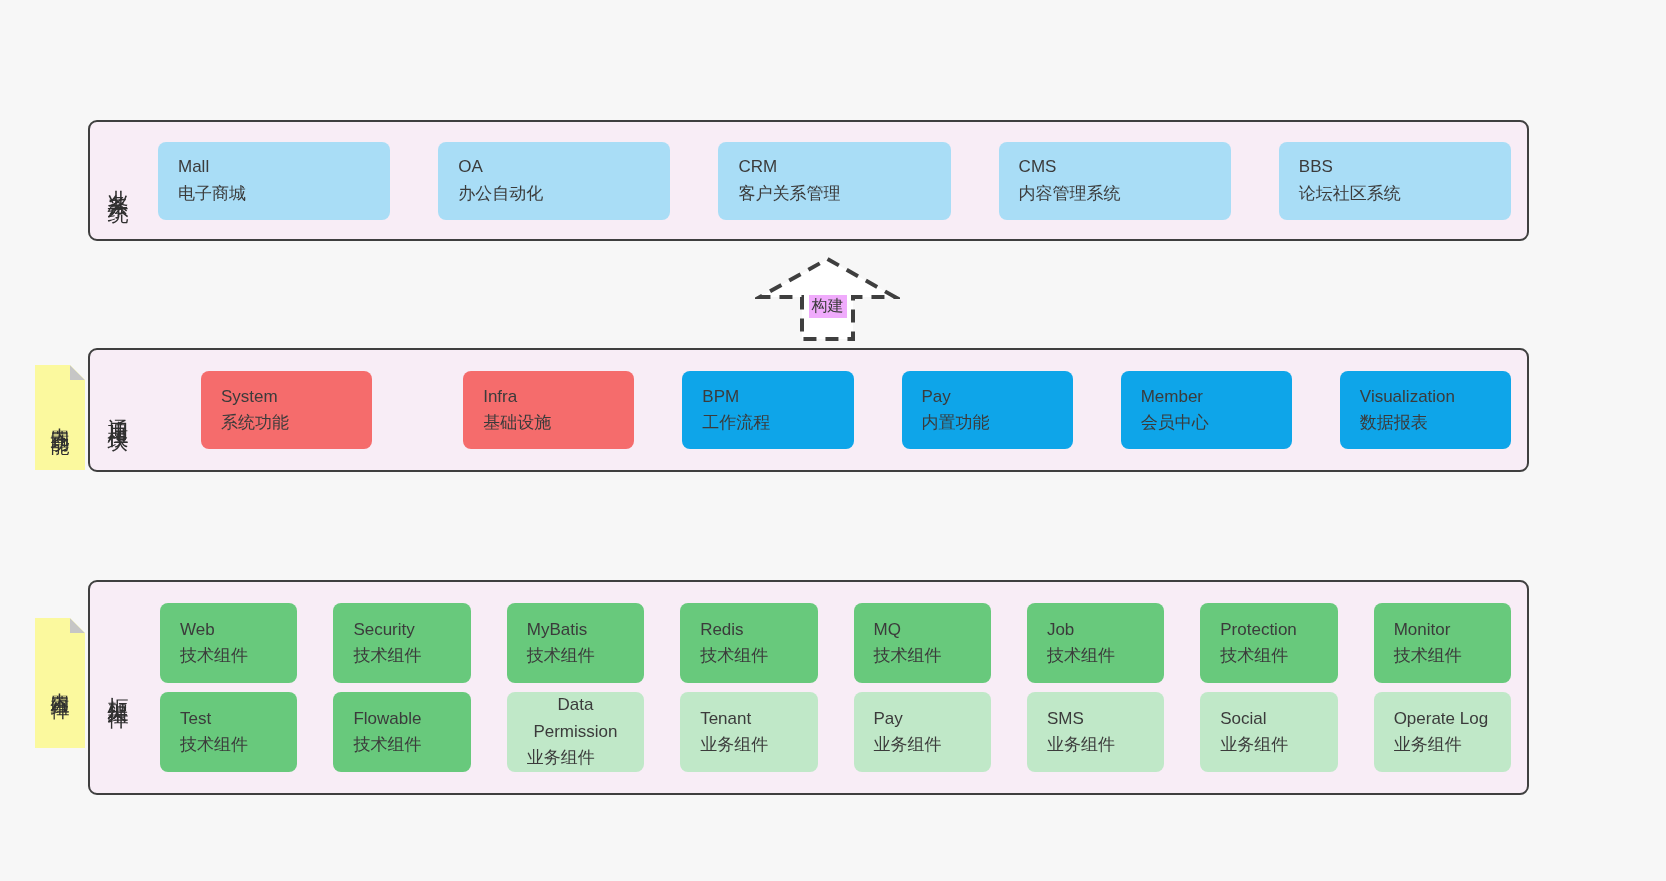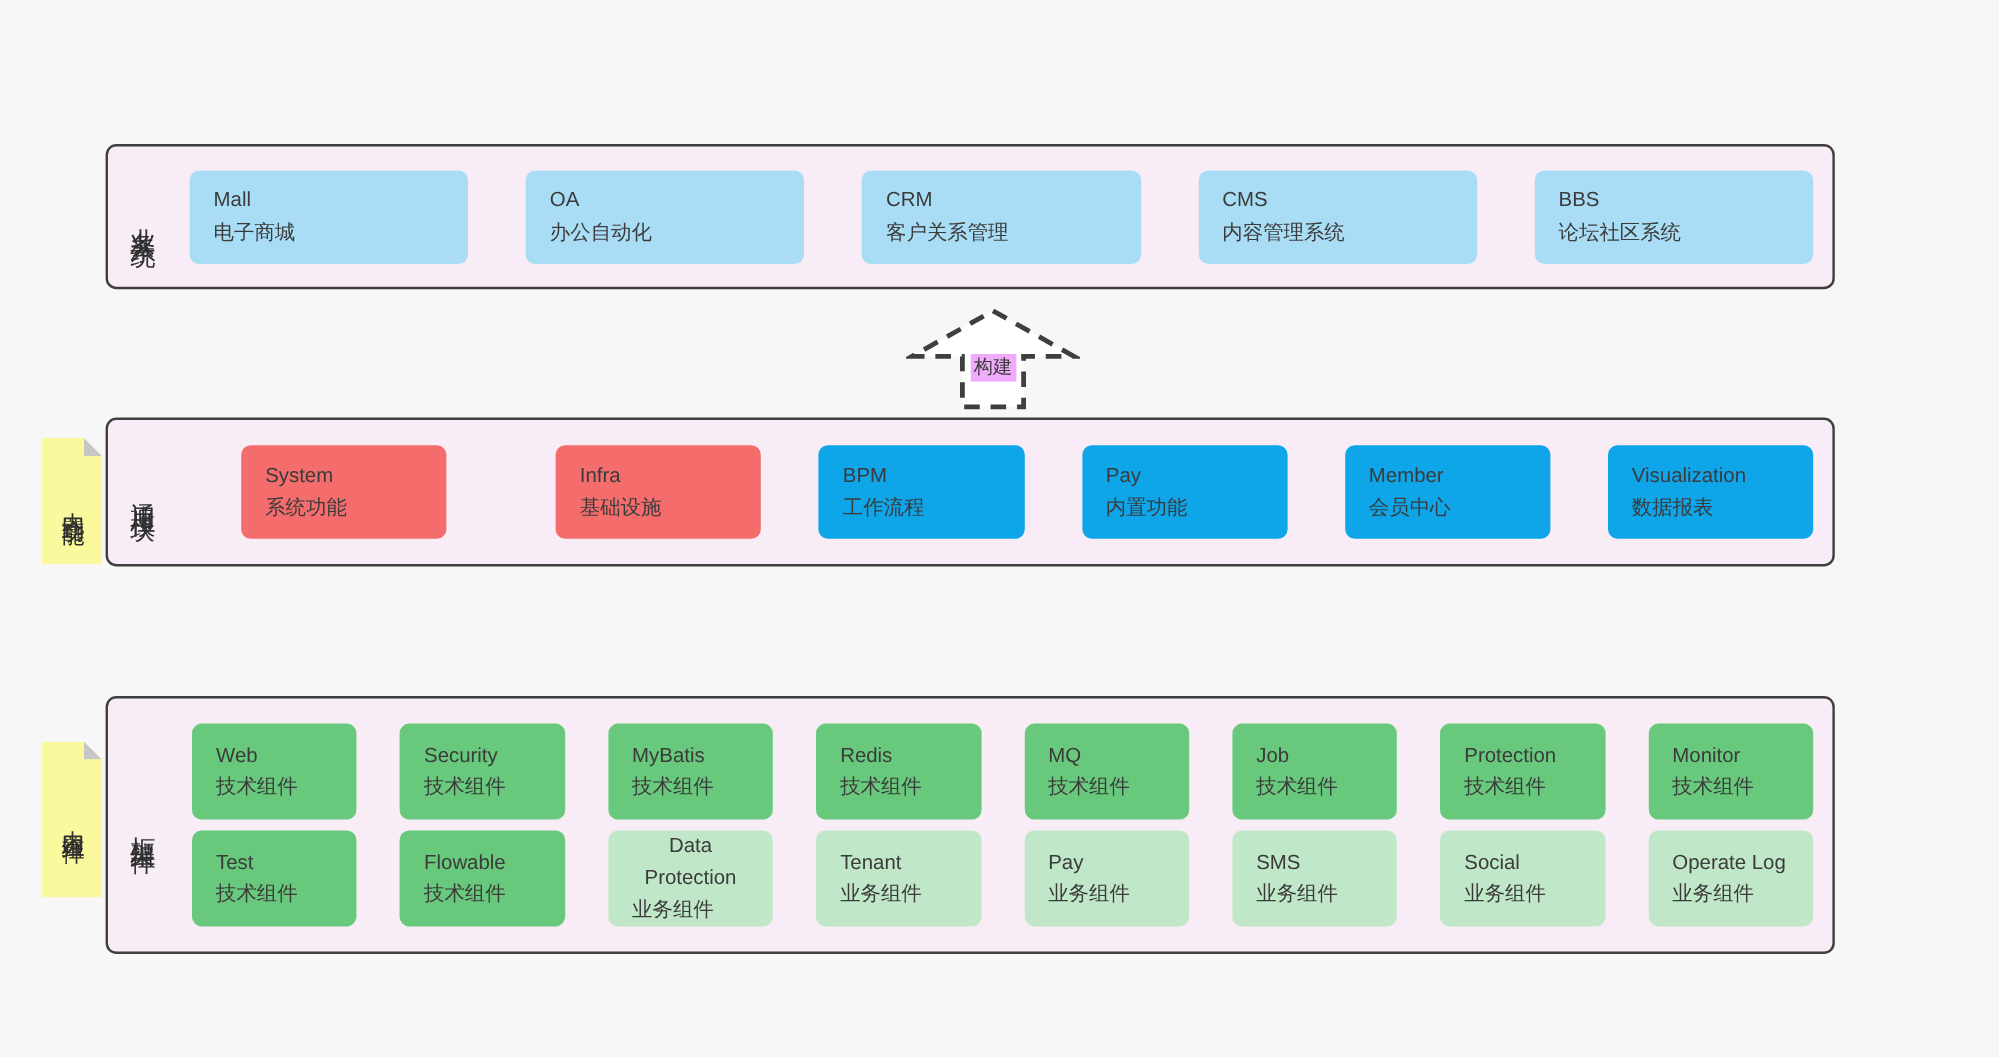--- a/index.html
+++ b/index.html
@@ -229,21 +229,21 @@
       <div class="boxes eight" style="flex:0 0 auto;">
         <div class="box green h80">
           <div>Test</div>
           <div>技术组件</div>
         </div>
         <div class="box green h80">
           <div>Flowable</div>
           <div>技术组件</div>
         </div>
         <div class="box lgreen h80">
-          <div>Data Protection</div>
+          <div>Data Permission</div>
           <div>业务组件</div>
         </div>
         <div class="box lgreen h80">
           <div>Tenant</div>
           <div>业务组件</div>
         </div>
         <div class="box lgreen h80">
           <div>Pay</div>
           <div>业务组件</div>
         </div>

